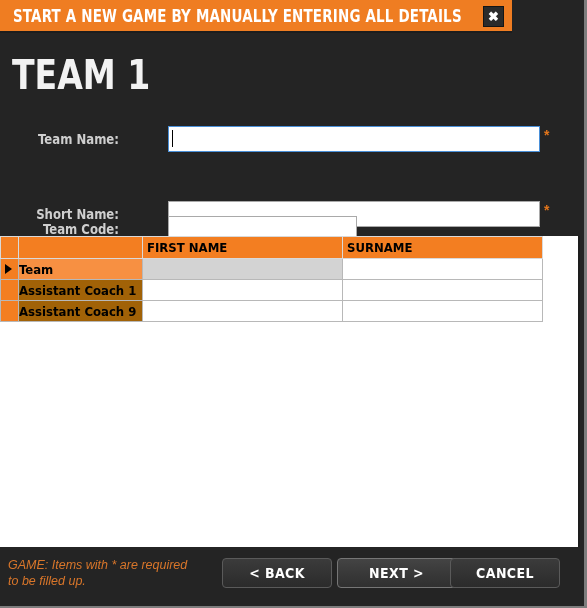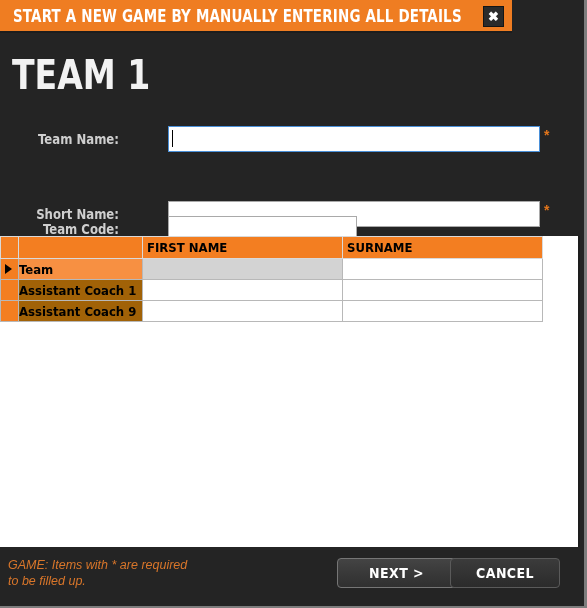--- a/index.html
+++ b/index.html
@@ -336,18 +336,19 @@
         </tr>
       </tbody>
     </table>
   </div>
 
   <div class="footer">
     <div class="note">
       <span>GAME: Items with * are</span>
       <span>required to be filled up.</span>
     </div>
+    <button class="btn back">&lt; BACK</button>
     <button class="btn next">NEXT &gt;</button>
     <button class="btn cancel">CANCEL</button>
 
   </div>
 
 </div>
 
 </body></html>

